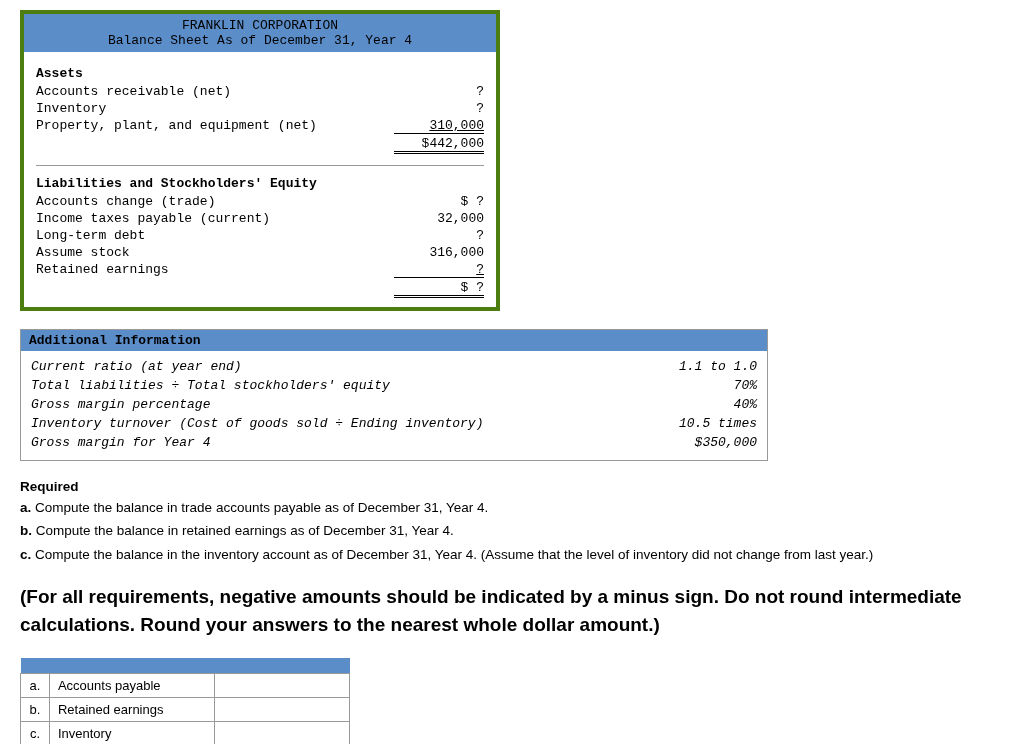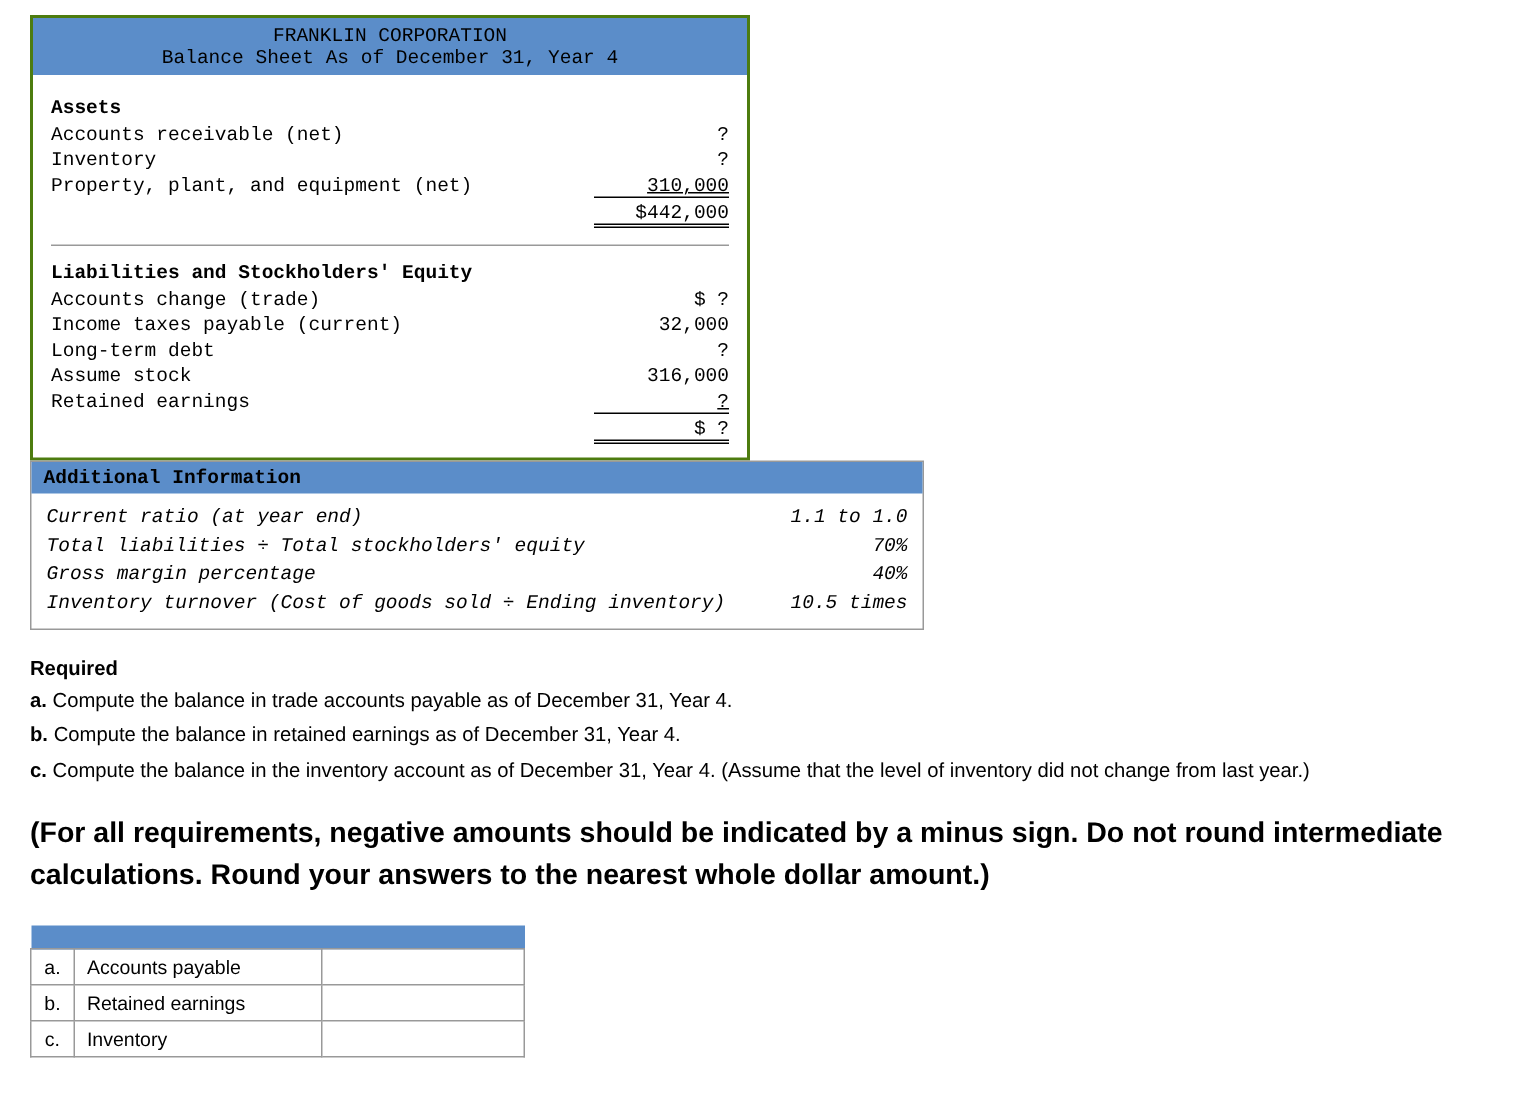--- a/index.html
+++ b/index.html
@@ -6,21 +6,22 @@
     body {
       font-family: 'Courier New', Courier, monospace;
       font-size: 13px;
       background: #fff;
       color: #000;
       padding: 10px 20px;
     }
 
     .balance-sheet-container {
       width: 480px;
-      border: 2px solid #4d7c0f;
+      border: 4px solid #4d7c0f;
+      margin-bottom: 18px;
     }
 
     .bs-header {
       background: #5b8dc9;
       color: #000;
       text-align: center;
       padding: 4px 6px;
       font-weight: normal;
       font-size: 13px;
     }
@@ -54,21 +55,21 @@
     }
 
     .bs-divider {
       border: none;
       border-top: 1px solid #999;
       margin: 10px 0;
     }
 
     
     .additional-container {
-      width: 596px;
+      width: 748px;
       border: 1px solid #999;
       margin-bottom: 18px;
     }
 
     .additional-header {
       background: #5b8dc9;
       padding: 3px 8px;
       font-weight: bold;
       font-size: 13px;
     }
@@ -225,20 +226,24 @@
       <span class="add-value">70%</span>
     </div>
     <div class="add-row">
       <span class="add-label">Gross margin percentage</span>
       <span class="add-value">40%</span>
     </div>
     <div class="add-row">
       <span class="add-label">Inventory turnover (Cost of goods sold ÷ Ending inventory)</span>
       <span class="add-value">10.5 times</span>
     </div>
+    <div class="add-row">
+      <span class="add-label">Gross margin for Year 4</span>
+      <span class="add-value">$350,000</span>
+    </div>
   </div>
 </div>
 
 <div class="required-section">
   <div class="required-title">Required</div>
   <div class="required-para">
     <b>a.</b><span> Compute the balance in trade accounts payable as of December 31, Year 4.</span>
   </div>
   <div class="required-para">
     <b>b.</b><span> Compute the balance in retained earnings as of December 31, Year 4.</span>

